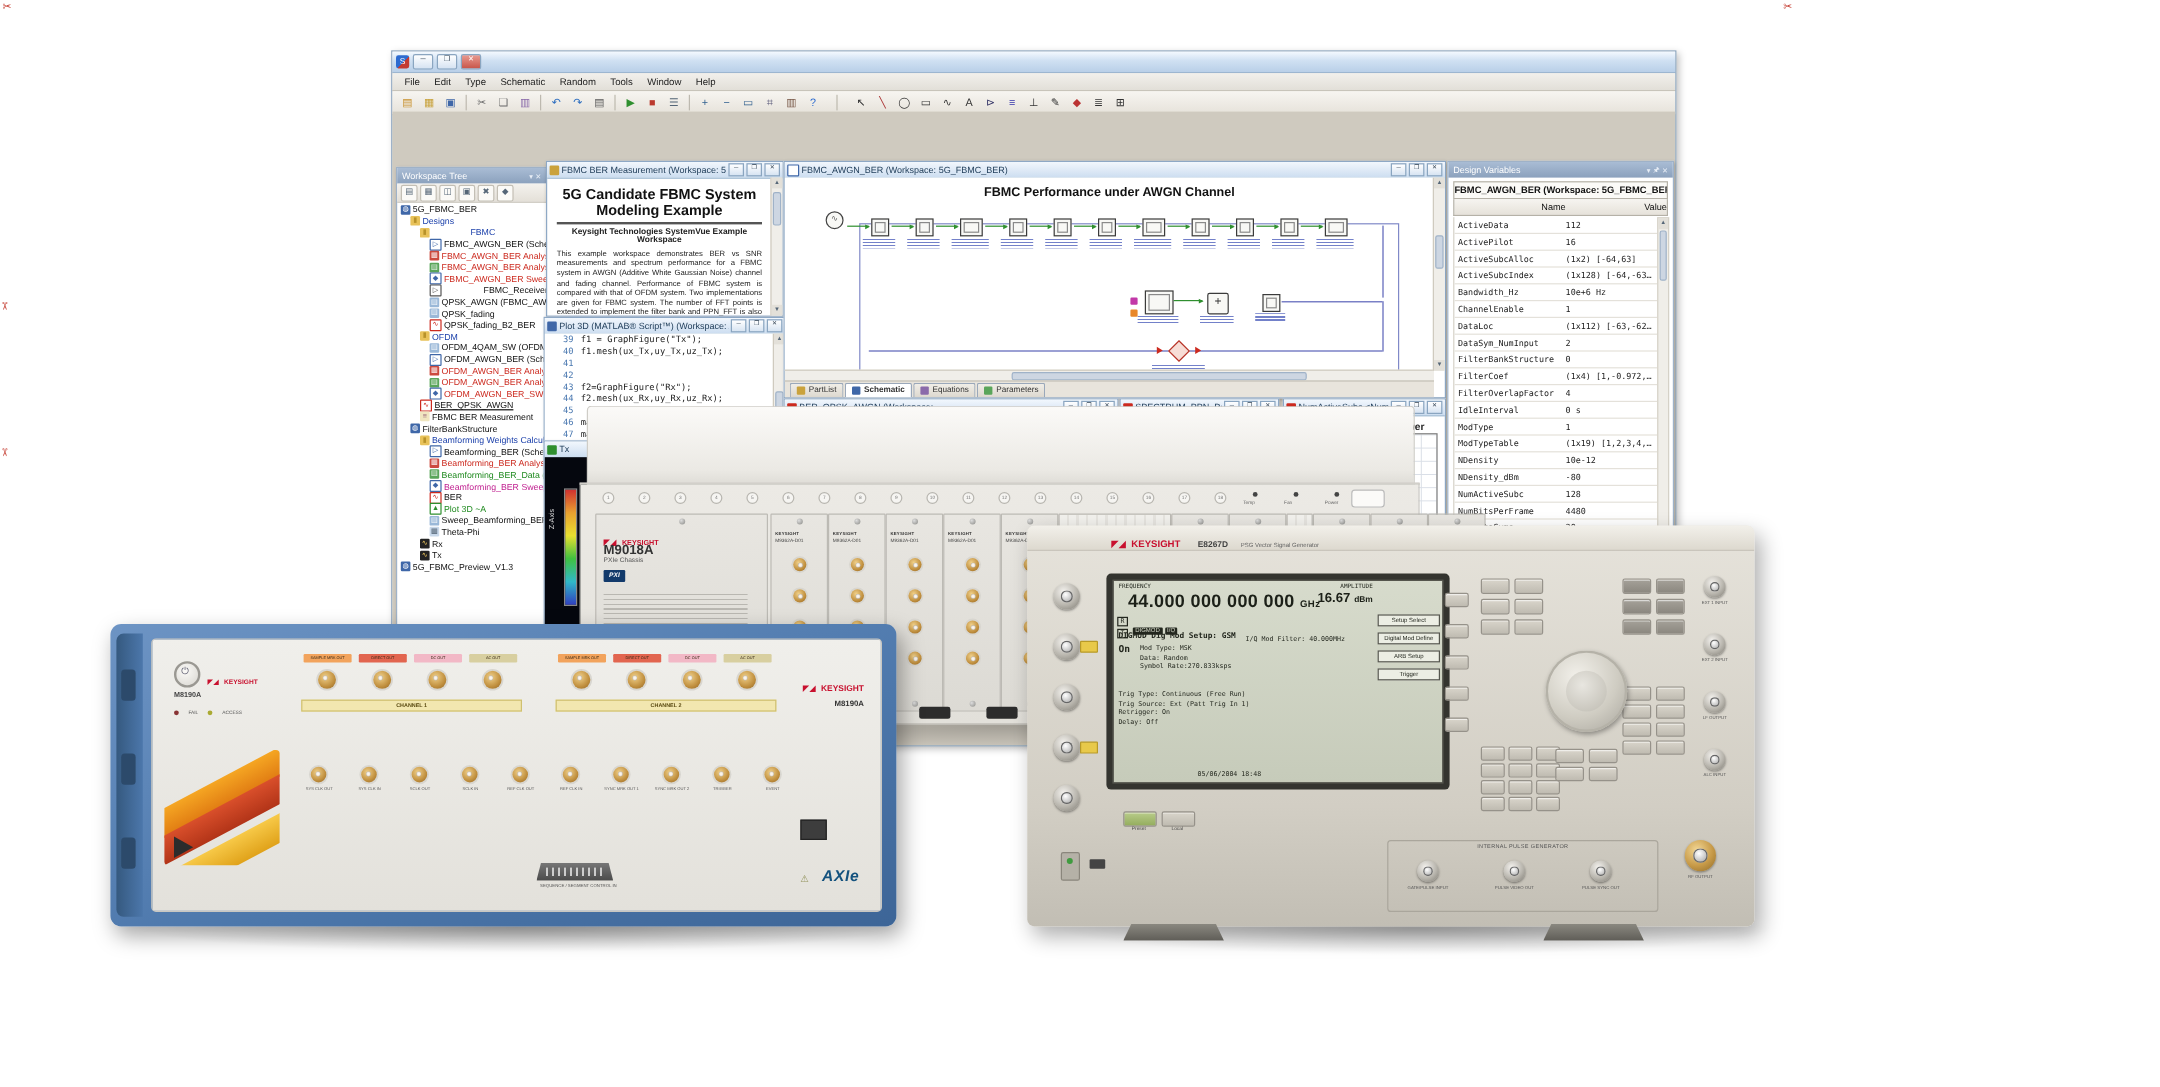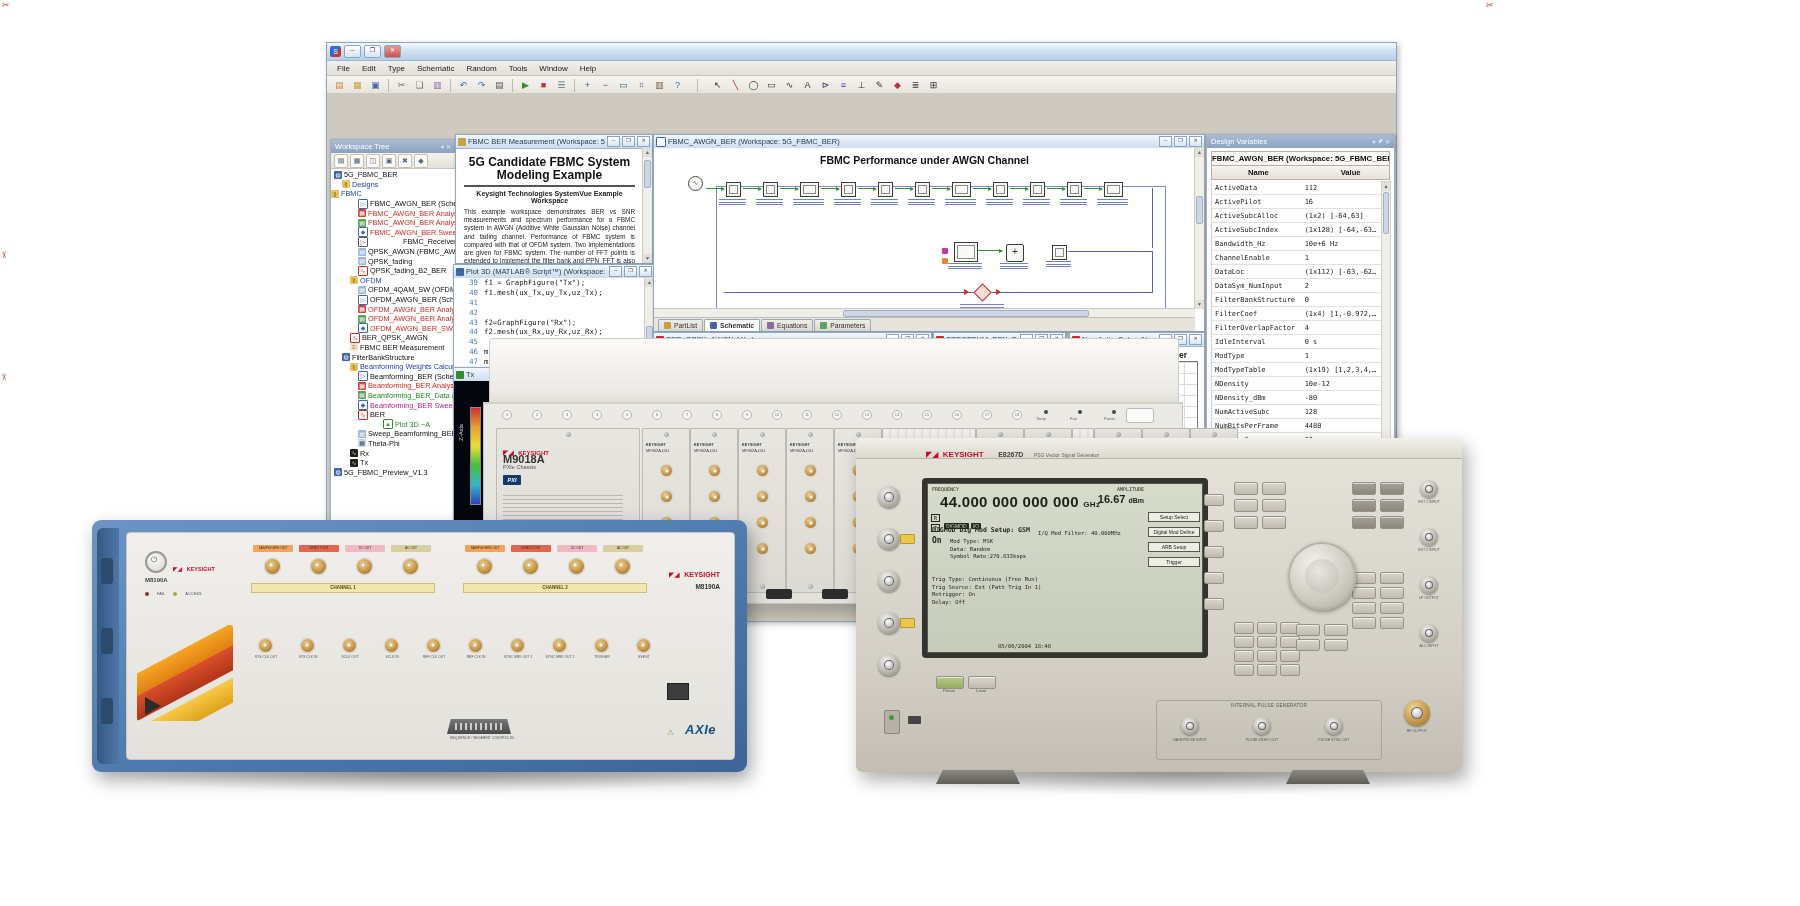--- a/index.html
+++ b/index.html
@@ -92,21 +92,21 @@
   .plot{position:absolute;border:1px solid #7a7a7a;background-color:#fff;
         background-image:linear-gradient(#d9dee6 1px,transparent 1px),linear-gradient(90deg,#d9dee6 1px,transparent 1px);
         background-size:13px 11px;}
   .ytick{position:absolute;font-size:5.5px;color:#c33;right:100%;padding-right:2px;line-height:5px;}
 
   
   #varspanel{left:879px;top:41px;width:187px;height:534px;background:#fff;border:1px solid #9fb2c8;}
   #varstitle{font-size:7.8px;font-weight:bold;text-align:center;border:1px solid #b5b1a7;margin:3px 4px 0;
        padding:2px 0;background:#fbfaf7;color:#111;white-space:nowrap;overflow:hidden;}
   #varshead{display:flex;border:1px solid #b5b1a7;border-top:none;margin:0 4px;background:linear-gradient(#f6f4f0,#e6e2da);}
-  #varshead div{font-size:7.6px;font-weight:bold;text-align:left;padding:2px 0;color:#111;margin-left:36px;}
+  #varshead div{font-size:7.6px;font-weight:normal;text-align:right;padding:2px 0;color:#111;margin-left:36px;}
   #varsrows{position:absolute;top:46px;left:4px;right:12px;bottom:2px;overflow:hidden;border-left:1px solid #d5d1c7;border-right:1px solid #d5d1c7;}
   .vrow{display:flex;height:13px;align-items:center;border-bottom:1px solid #e4e1da;}
   .vname{width:54%;font-family:"DejaVu Sans Mono",monospace;font-size:7px;color:#222;padding-left:3px;white-space:nowrap;overflow:hidden;}
   .vval{width:46%;font-family:"DejaVu Sans Mono",monospace;font-size:7px;color:#222;white-space:nowrap;overflow:hidden;}
   #varsscroll{position:absolute;top:46px;right:3px;bottom:2px;width:8px;background:#f0eee9;border:1px solid #d5d1c7;}
 
   
   #tx3dbody{position:absolute;top:13px;left:0;right:9px;bottom:0;background:#05070e;overflow:hidden;}
   #colorbar{position:absolute;left:16px;top:26px;width:9px;height:96px;border:1px solid #888;
        background:linear-gradient(#d03030,#e8a030,#e8e030,#40c040,#30b8c8,#3040c0);}
@@ -283,21 +283,21 @@
           </div>
       <div id="tree">
             <div class="trow" style="padding-left: 3px;">
               <span class="tic" style="background: rgb(63, 103, 168); color: rgb(255, 255, 255);">◍</span>
               <span class="tlabel" style="color: rgb(17, 17, 17);">5G_FBMC_BER</span>
             </div>
             <div class="trow" style="padding-left: 11px;">
               <span class="tic" style="background: rgb(232, 194, 90); color: rgb(184, 146, 42);">▮</span>
               <span class="tlabel" style="color: rgb(26, 63, 170);">Designs</span>
             </div>
-            <div class="trow" style="">
+            <div class="trow" style="padding-left: 19px; gap: 32px;">
               <span class="tic" style="background: rgb(232, 194, 90); color: rgb(184, 146, 42);">▮</span>
               <span class="tlabel" style="color: rgb(26, 63, 170);">FBMC</span>
             </div>
             <div class="trow" style="padding-left: 27px;">
               <span class="tic" style="background: rgb(255, 255, 255); color: rgb(63, 103, 168); border: 1px solid rgb(63, 103, 168);">▷</span>
               <span class="tlabel" style="color: rgb(17, 17, 17);">FBMC_AWGN_BER (Schematic)</span>
             </div>
             <div class="trow" style="padding-left: 27px;">
               <span class="tic" style="background: rgb(204, 74, 63); color: rgb(255, 255, 255);">▦</span>
               <span class="tlabel" style="color: rgb(204, 42, 31);">FBMC_AWGN_BER Analysis (FBMC</span>
@@ -345,21 +345,21 @@
             <div class="trow" style="padding-left: 27px;">
               <span class="tic" style="background: rgb(90, 165, 90); color: rgb(255, 255, 255);">▤</span>
               <span class="tlabel" style="color: rgb(204, 42, 31);">OFDM_AWGN_BER Analysis_OFDM</span>
             </div>
             <div class="trow" style="padding-left: 27px;">
               <span class="tic" style="background: rgb(255, 255, 255); color: rgb(63, 103, 168); border: 1px solid rgb(63, 103, 168);">◆</span>
               <span class="tlabel" style="color: rgb(204, 42, 31);">OFDM_AWGN_BER_SW (Parameter</span>
             </div>
             <div class="trow" style="padding-left: 19px;">
               <span class="tic" style="background: rgb(255, 255, 255); color: rgb(204, 42, 31); border: 1px solid rgb(204, 42, 31);">∿</span>
-              <span class="tlabel" style="color: rgb(17, 17, 17);">BER_QPSK_AWGN</span>
+              <span class="tlabel" style="color: rgb(17, 17, 17); text-decoration: underline;">BER_QPSK_AWGN</span>
             </div>
             <div class="trow" style="padding-left: 19px;">
               <span class="tic" style="background: rgb(240, 230, 192); color: rgb(153, 102, 119);">≡</span>
               <span class="tlabel" style="color: rgb(17, 17, 17);">FBMC BER Measurement</span>
             </div>
             <div class="trow" style="padding-left: 11px;">
               <span class="tic" style="background: rgb(63, 103, 168); color: rgb(255, 255, 255);">◍</span>
               <span class="tlabel" style="color: rgb(17, 17, 17);">FilterBankStructure</span>
             </div>
             <div class="trow" style="padding-left: 19px;">
@@ -379,21 +379,21 @@
               <span class="tlabel" style="color: rgb(31, 138, 31);">Beamforming_BER_Data (Beamformin</span>
             </div>
             <div class="trow" style="padding-left: 27px;">
               <span class="tic" style="background: rgb(255, 255, 255); color: rgb(63, 103, 168); border: 1px solid rgb(63, 103, 168);">◆</span>
               <span class="tlabel" style="color: rgb(192, 32, 144);">Beamforming_BER Sweep (Paramete</span>
             </div>
             <div class="trow" style="padding-left: 27px;">
               <span class="tic" style="background: rgb(255, 255, 255); color: rgb(204, 42, 31); border: 1px solid rgb(204, 42, 31);">∿</span>
               <span class="tlabel" style="color: rgb(17, 17, 17);">BER</span>
             </div>
-            <div class="trow" style="padding-left: 27px; justify-content: center;">
+            <div class="trow" style="padding-left: 27px;">
               <span class="tic" style="background: rgb(255, 255, 255); color: rgb(47, 143, 47); border: 1px solid rgb(47, 143, 47);">▲</span>
               <span class="tlabel" style="color: rgb(31, 138, 31);">Plot 3D  ~A</span>
             </div>
             <div class="trow" style="padding-left: 27px;">
               <span class="tic" style="background: rgb(154, 184, 216); color: rgb(255, 255, 255);">▤</span>
               <span class="tlabel" style="color: rgb(17, 17, 17);">Sweep_Beamforming_BER_Data</span>
             </div>
             <div class="trow" style="padding-left: 27px;">
               <span class="tic" style="background: rgb(200, 216, 234); color: rgb(68, 85, 102);">▦</span>
               <span class="tlabel" style="color: rgb(17, 17, 17);">Theta-Phi</span>

